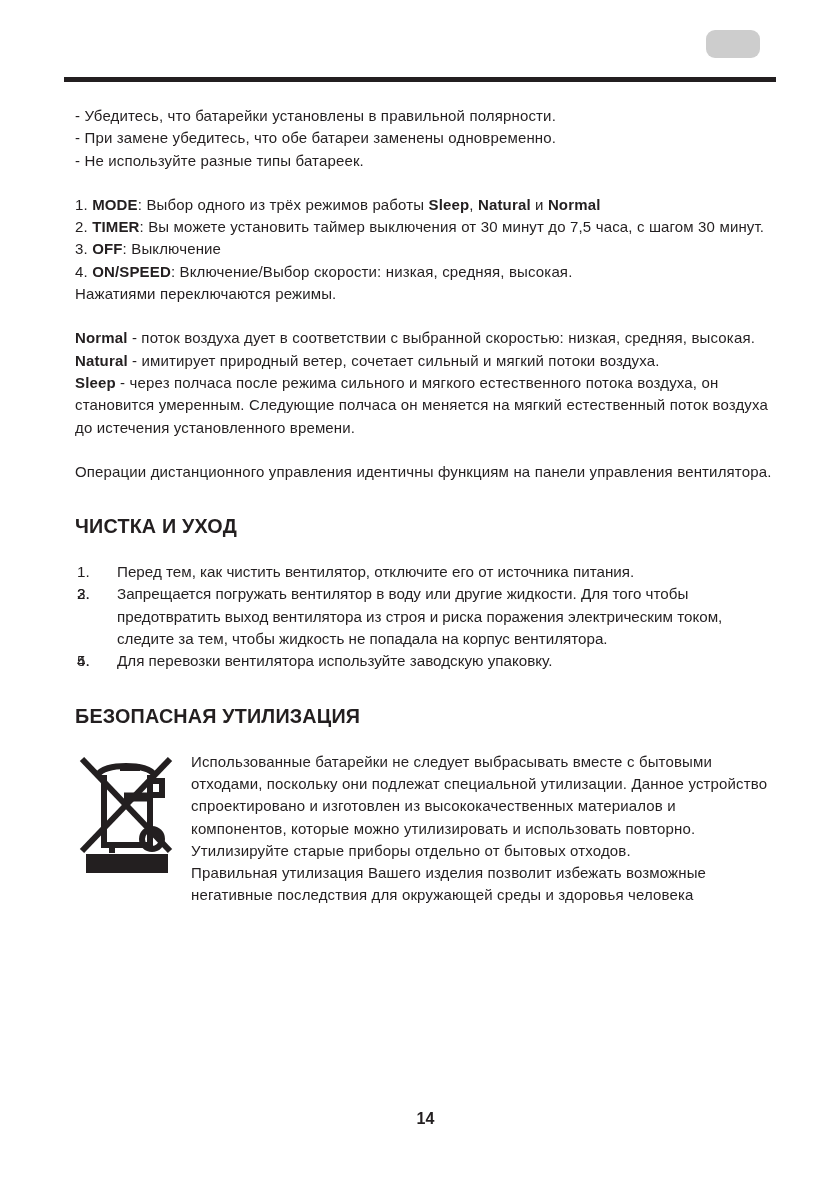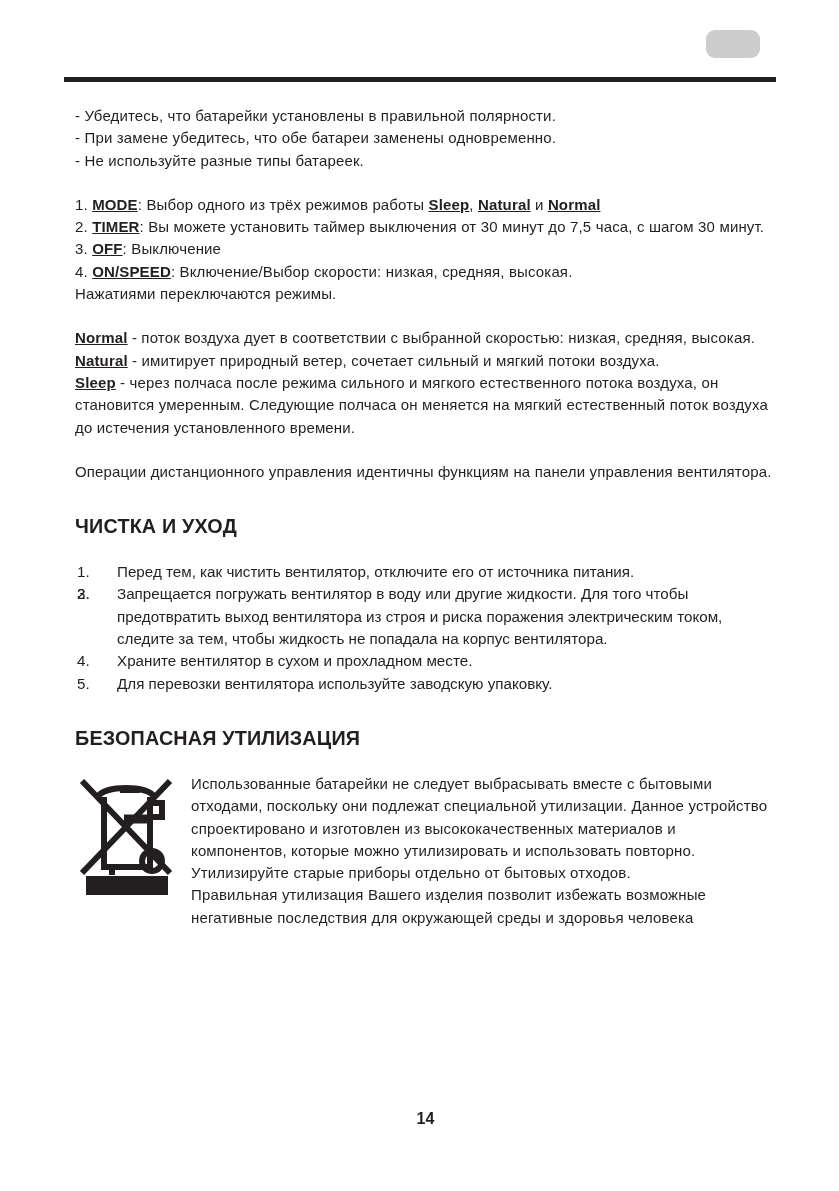--- a/index.html
+++ b/index.html
@@ -51,21 +51,21 @@
   }
 
   p, .line {
     margin: 0;
     font-size: 15px;
     line-height: 22.3px;
     letter-spacing: 0.01em;
     color: #231f20;
   }
 
-  b, .b { font-weight: bold; text-decoration: underline; }
+  b, .b { font-weight: bold; }
 
   .block { margin: 0; }
   .gap-md { height: 22px; }
   .gap-lg { height: 30px; }
 
   
   .hang {
     padding-left: 17px;
     text-indent: -17px;
   }
@@ -194,21 +194,20 @@
       </div>
       <div class="num-item">
         <span class="num">2.</span>
       </div>
       <div class="num-item">
         <span class="num">3.</span>
         <span>Запрещается погружать вентилятор в воду или другие жидкости. Для того чтобы предотвратить выход вентилятора из строя и риска поражения электрическим током, следите за тем, чтобы жидкость не попадала на корпус вентилятора.</span>
       </div>
       <div class="num-item">
         <span class="num">4.</span>
-        <span>Храните вентилятор в сухом и прохладном месте.</span>
       </div>
       <div class="num-item">
         <span class="num">5.</span>
         <span>Для перевозки вентилятора используйте заводскую упаковку.</span>
       </div>
     </div>
 
     <div class="gap-lg"></div>
 
     <h2>БЕЗОПАСНАЯ УТИЛИЗАЦИЯ</h2>

